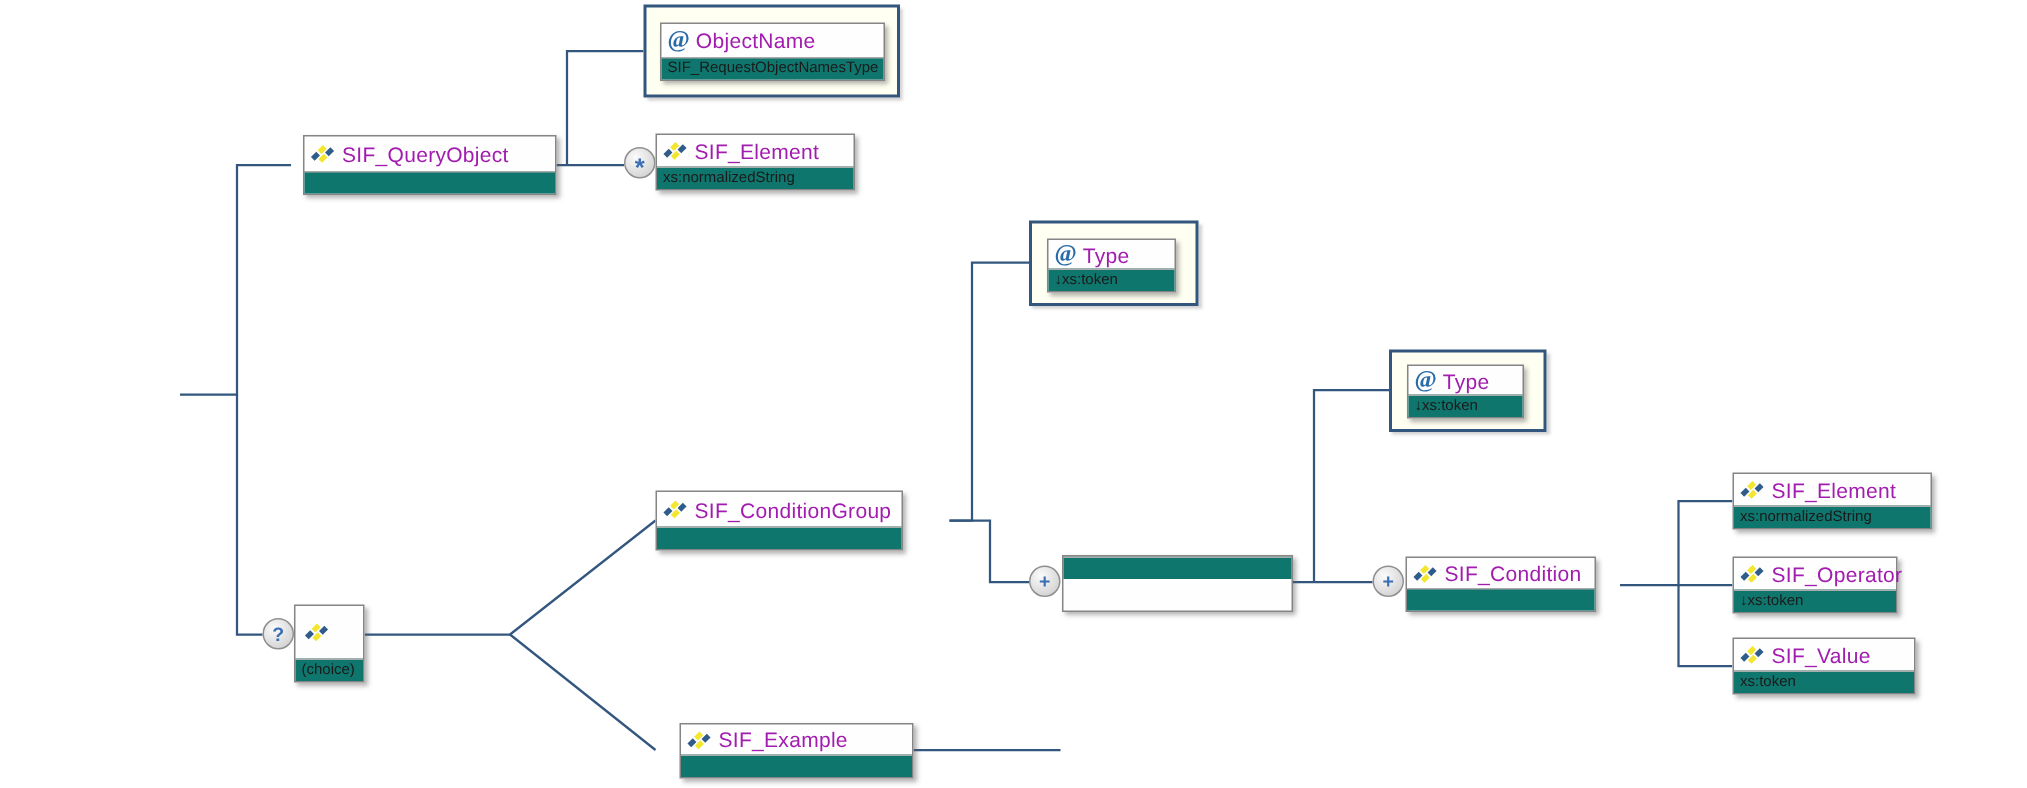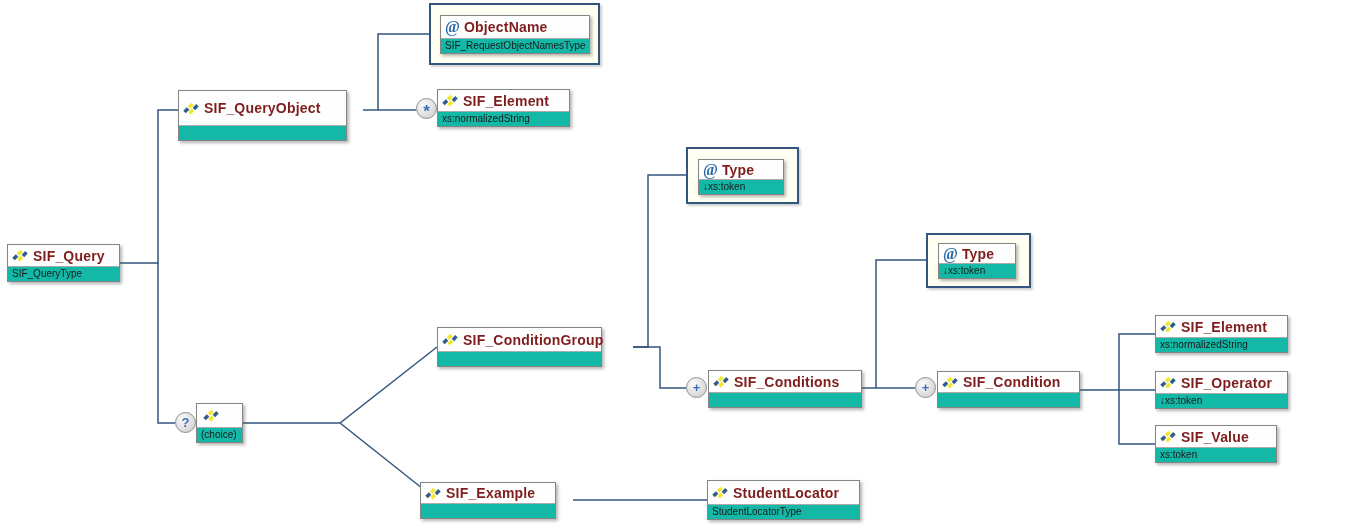--- a/index.html
+++ b/index.html
@@ -8,23 +8,23 @@
     font-family:"Liberation Sans",sans-serif;
   }
   #wires{position:absolute;left:0;top:0;}
 
   .node{
     position:absolute;display:flex;flex-direction:column;
     background:#fefefe;border:1px solid #858585;box-sizing:border-box;
     box-shadow:2px 2px 3px rgba(90,90,90,.45);
   }
   .hdr{flex:1;display:flex;align-items:center;padding:0 6px 0 4px;white-space:nowrap;}
-  .lbl{font-weight:bold;font-size:14px;color:#7f1d1d;margin-left:5px;letter-spacing:.2px;}
+  .lbl{font-weight:normal;font-size:14px;color:#a21caf;margin-left:5px;letter-spacing:.2px;}
   .ftr{
-    height:14px;background:#14b8a6;border-top:1px solid #ababab;
+    height:14px;background:#0f766e;border-top:1px solid #ababab;
     font-size:10px;line-height:13px;color:#1a1a1a;padding:0 4px;white-space:nowrap;overflow:hidden;
   }
   .el-icon{display:inline-flex;width:16px;height:13px;flex:0 0 16px;}
 
   .attr-wrap{
     position:absolute;background:#fffff2;border:2px solid #33567F;box-sizing:border-box;
     box-shadow:2px 2px 2px rgba(120,120,120,.35);
   }
   .at-icon{
     font-family:"Liberation Serif",serif;font-weight:bold;font-size:16px;line-height:14px;
@@ -57,38 +57,22 @@
       <polyline points="633,347 660,347 660,388 686,388"></polyline>
       <polyline points="862,388 915,388"></polyline>
       <polyline points="876,388 876,260 926,260"></polyline>
       <polyline points="1080,390 1119,390 1119,334 1155,334"></polyline>
       <polyline points="1119,390 1155,390"></polyline>
       <polyline points="1119,390 1119,444 1155,444"></polyline>
       <polyline points="573,500 707,500"></polyline>
     </g>
   </svg>
 
-  <div class="node" style="left:7px;top:244px;width:113px;height:38px">
-    <div class="hdr">
-      <span class="el-icon">
-        <svg width="16" height="13" viewBox="0 0 16 13">
-            <g transform="rotate(-45 8 6.5)">
-              <rect x="1" y="2.6" width="5" height="3.5" fill="#2F5C8A"></rect>
-              <rect x="7.3" y="2.6" width="5" height="3.5" fill="#F2E72E"></rect>
-              <rect x="3.5" y="7.1" width="5" height="3.5" fill="#F2E72E"></rect>
-              <rect x="9.8" y="7.1" width="5" height="3.5" fill="#2F5C8A"></rect>
-            </g>
-          </svg>
-      </span>
-      <span class="lbl">SIF_Query</span>
-    </div>
-    <div class="ftr">SIF_QueryType</div>
-  </div>
-
-  <div class="node" style="left:178px;top:90px;width:169px;height:51px">
+
+  <div class="node" style="left:202px;top:90px;width:169px;height:40px">
     <div class="hdr">
       <span class="el-icon">
         <svg width="16" height="13" viewBox="0 0 16 13">
             <g transform="rotate(-45 8 6.5)">
               <rect x="1" y="2.6" width="5" height="3.5" fill="#2F5C8A"></rect>
               <rect x="7.3" y="2.6" width="5" height="3.5" fill="#F2E72E"></rect>
               <rect x="3.5" y="7.1" width="5" height="3.5" fill="#F2E72E"></rect>
               <rect x="9.8" y="7.1" width="5" height="3.5" fill="#2F5C8A"></rect>
             </g>
           </svg>
@@ -158,38 +142,25 @@
       <div class="hdr">
         <span class="at-icon">@</span>
         <span class="lbl">Type</span>
       </div>
       <div class="ftr">↓xs:token</div>
     </div>
   </div>
 
   <div class="occ" style="left:686px;top:377px">+</div>
   <div class="node" style="left:708px;top:370px;width:154px;height:38px">
-    <div class="hdr">
-      <span class="el-icon">
-        <svg width="16" height="13" viewBox="0 0 16 13">
-            <g transform="rotate(-45 8 6.5)">
-              <rect x="1" y="2.6" width="5" height="3.5" fill="#2F5C8A"></rect>
-              <rect x="7.3" y="2.6" width="5" height="3.5" fill="#F2E72E"></rect>
-              <rect x="3.5" y="7.1" width="5" height="3.5" fill="#F2E72E"></rect>
-              <rect x="9.8" y="7.1" width="5" height="3.5" fill="#2F5C8A"></rect>
-            </g>
-          </svg>
-      </span>
-      <span class="lbl">SIF_Conditions</span>
-    </div>
     <div class="ftr"></div>
   </div>
 
   <div class="occ" style="left:915px;top:377px">+</div>
-  <div class="node" style="left:937px;top:371px;width:143px;height:37px">
+  <div class="node" style="left:937px;top:371px;width:127px;height:37px">
     <div class="hdr">
       <span class="el-icon">
         <svg width="16" height="13" viewBox="0 0 16 13">
             <g transform="rotate(-45 8 6.5)">
               <rect x="1" y="2.6" width="5" height="3.5" fill="#2F5C8A"></rect>
               <rect x="7.3" y="2.6" width="5" height="3.5" fill="#F2E72E"></rect>
               <rect x="3.5" y="7.1" width="5" height="3.5" fill="#F2E72E"></rect>
               <rect x="9.8" y="7.1" width="5" height="3.5" fill="#2F5C8A"></rect>
             </g>
           </svg>
@@ -209,21 +180,21 @@
               <rect x="3.5" y="7.1" width="5" height="3.5" fill="#F2E72E"></rect>
               <rect x="9.8" y="7.1" width="5" height="3.5" fill="#2F5C8A"></rect>
             </g>
           </svg>
       </span>
       <span class="lbl">SIF_Element</span>
     </div>
     <div class="ftr">xs:normalizedString</div>
   </div>
 
-  <div class="node" style="left:1155px;top:371px;width:133px;height:38px">
+  <div class="node" style="left:1155px;top:371px;width:110px;height:38px">
     <div class="hdr">
       <span class="el-icon">
         <svg width="16" height="13" viewBox="0 0 16 13">
             <g transform="rotate(-45 8 6.5)">
               <rect x="1" y="2.6" width="5" height="3.5" fill="#2F5C8A"></rect>
               <rect x="7.3" y="2.6" width="5" height="3.5" fill="#F2E72E"></rect>
               <rect x="3.5" y="7.1" width="5" height="3.5" fill="#F2E72E"></rect>
               <rect x="9.8" y="7.1" width="5" height="3.5" fill="#2F5C8A"></rect>
             </g>
           </svg>
@@ -244,63 +215,47 @@
               <rect x="9.8" y="7.1" width="5" height="3.5" fill="#2F5C8A"></rect>
             </g>
           </svg>
       </span>
       <span class="lbl">SIF_Value</span>
     </div>
     <div class="ftr">xs:token</div>
   </div>
 
   <div class="occ" style="left:175px;top:412px">?</div>
-  <div class="node" style="left:196px;top:403px;width:47px;height:40px">
+  <div class="node" style="left:196px;top:403px;width:47px;height:52px">
     <div class="hdr" style="padding-left:6px">
       <span class="el-icon">
         <svg width="16" height="13" viewBox="0 0 16 13">
             <g transform="rotate(-45 8 6.5)">
               <rect x="1" y="2.6" width="5" height="3.5" fill="#2F5C8A"></rect>
               <rect x="7.3" y="2.6" width="5" height="3.5" fill="#F2E72E"></rect>
               <rect x="3.5" y="7.1" width="5" height="3.5" fill="#F2E72E"></rect>
               <rect x="9.8" y="7.1" width="5" height="3.5" fill="#2F5C8A"></rect>
             </g>
           </svg>
       </span>
     </div>
     <div class="ftr">(choice)</div>
   </div>
 
-  <div class="node" style="left:420px;top:482px;width:136px;height:37px">
+  <div class="node" style="left:453px;top:482px;width:156px;height:37px">
     <div class="hdr">
       <span class="el-icon">
         <svg width="16" height="13" viewBox="0 0 16 13">
             <g transform="rotate(-45 8 6.5)">
               <rect x="1" y="2.6" width="5" height="3.5" fill="#2F5C8A"></rect>
               <rect x="7.3" y="2.6" width="5" height="3.5" fill="#F2E72E"></rect>
               <rect x="3.5" y="7.1" width="5" height="3.5" fill="#F2E72E"></rect>
               <rect x="9.8" y="7.1" width="5" height="3.5" fill="#2F5C8A"></rect>
             </g>
           </svg>
       </span>
       <span class="lbl">SIF_Example</span>
     </div>
     <div class="ftr"></div>
   </div>
 
-  <div class="node" style="left:707px;top:480px;width:153px;height:40px">
-    <div class="hdr">
-      <span class="el-icon">
-        <svg width="16" height="13" viewBox="0 0 16 13">
-            <g transform="rotate(-45 8 6.5)">
-              <rect x="1" y="2.6" width="5" height="3.5" fill="#2F5C8A"></rect>
-              <rect x="7.3" y="2.6" width="5" height="3.5" fill="#F2E72E"></rect>
-              <rect x="3.5" y="7.1" width="5" height="3.5" fill="#F2E72E"></rect>
-              <rect x="9.8" y="7.1" width="5" height="3.5" fill="#2F5C8A"></rect>
-            </g>
-          </svg>
-      </span>
-      <span class="lbl">StudentLocator</span>
-    </div>
-    <div class="ftr">StudentLocatorType</div>
-  </div>
 
 </div>
 
 </body></html>

